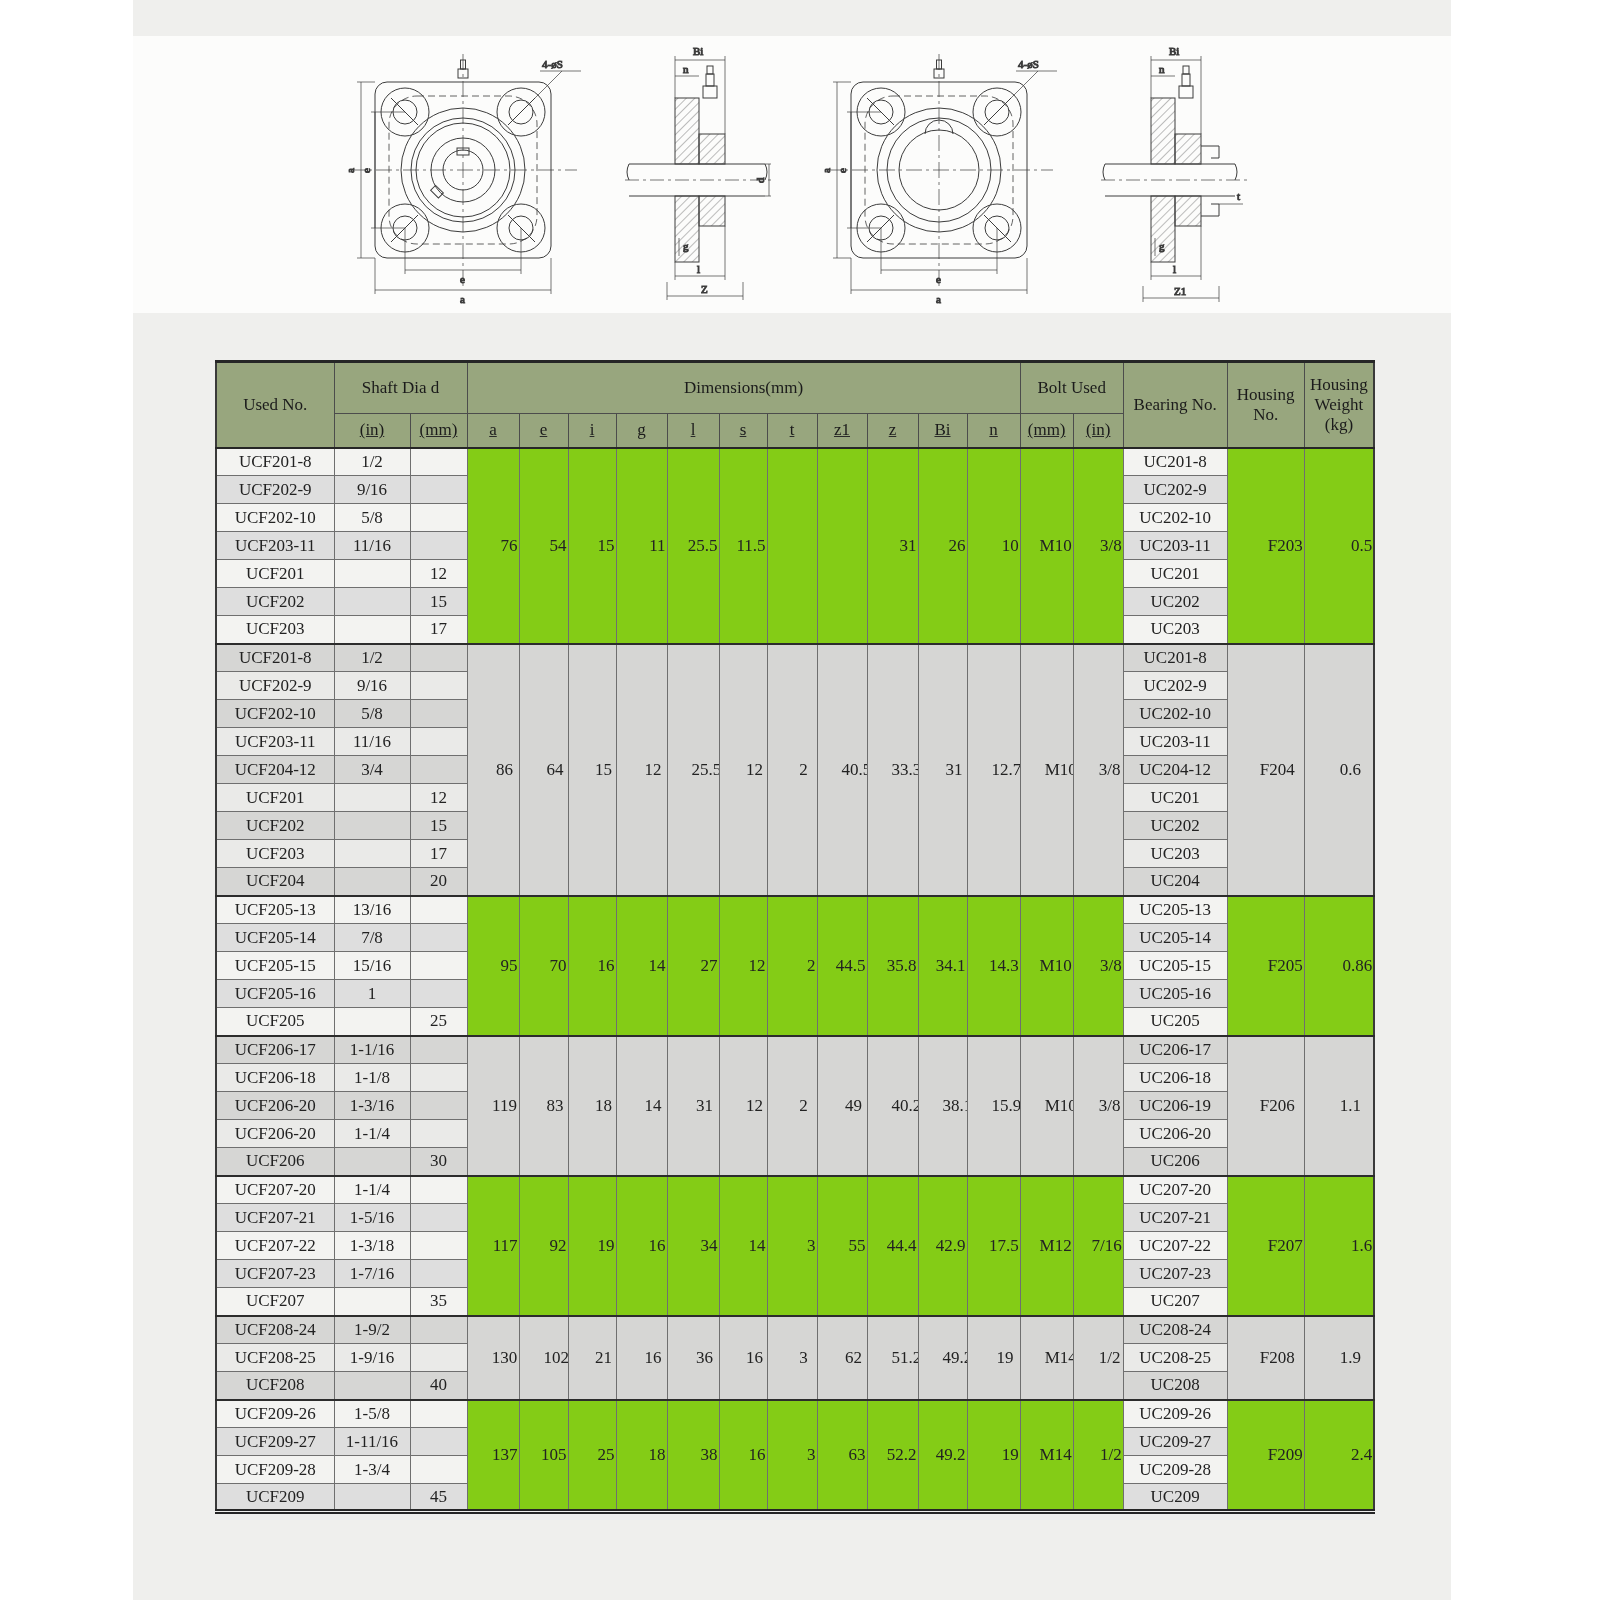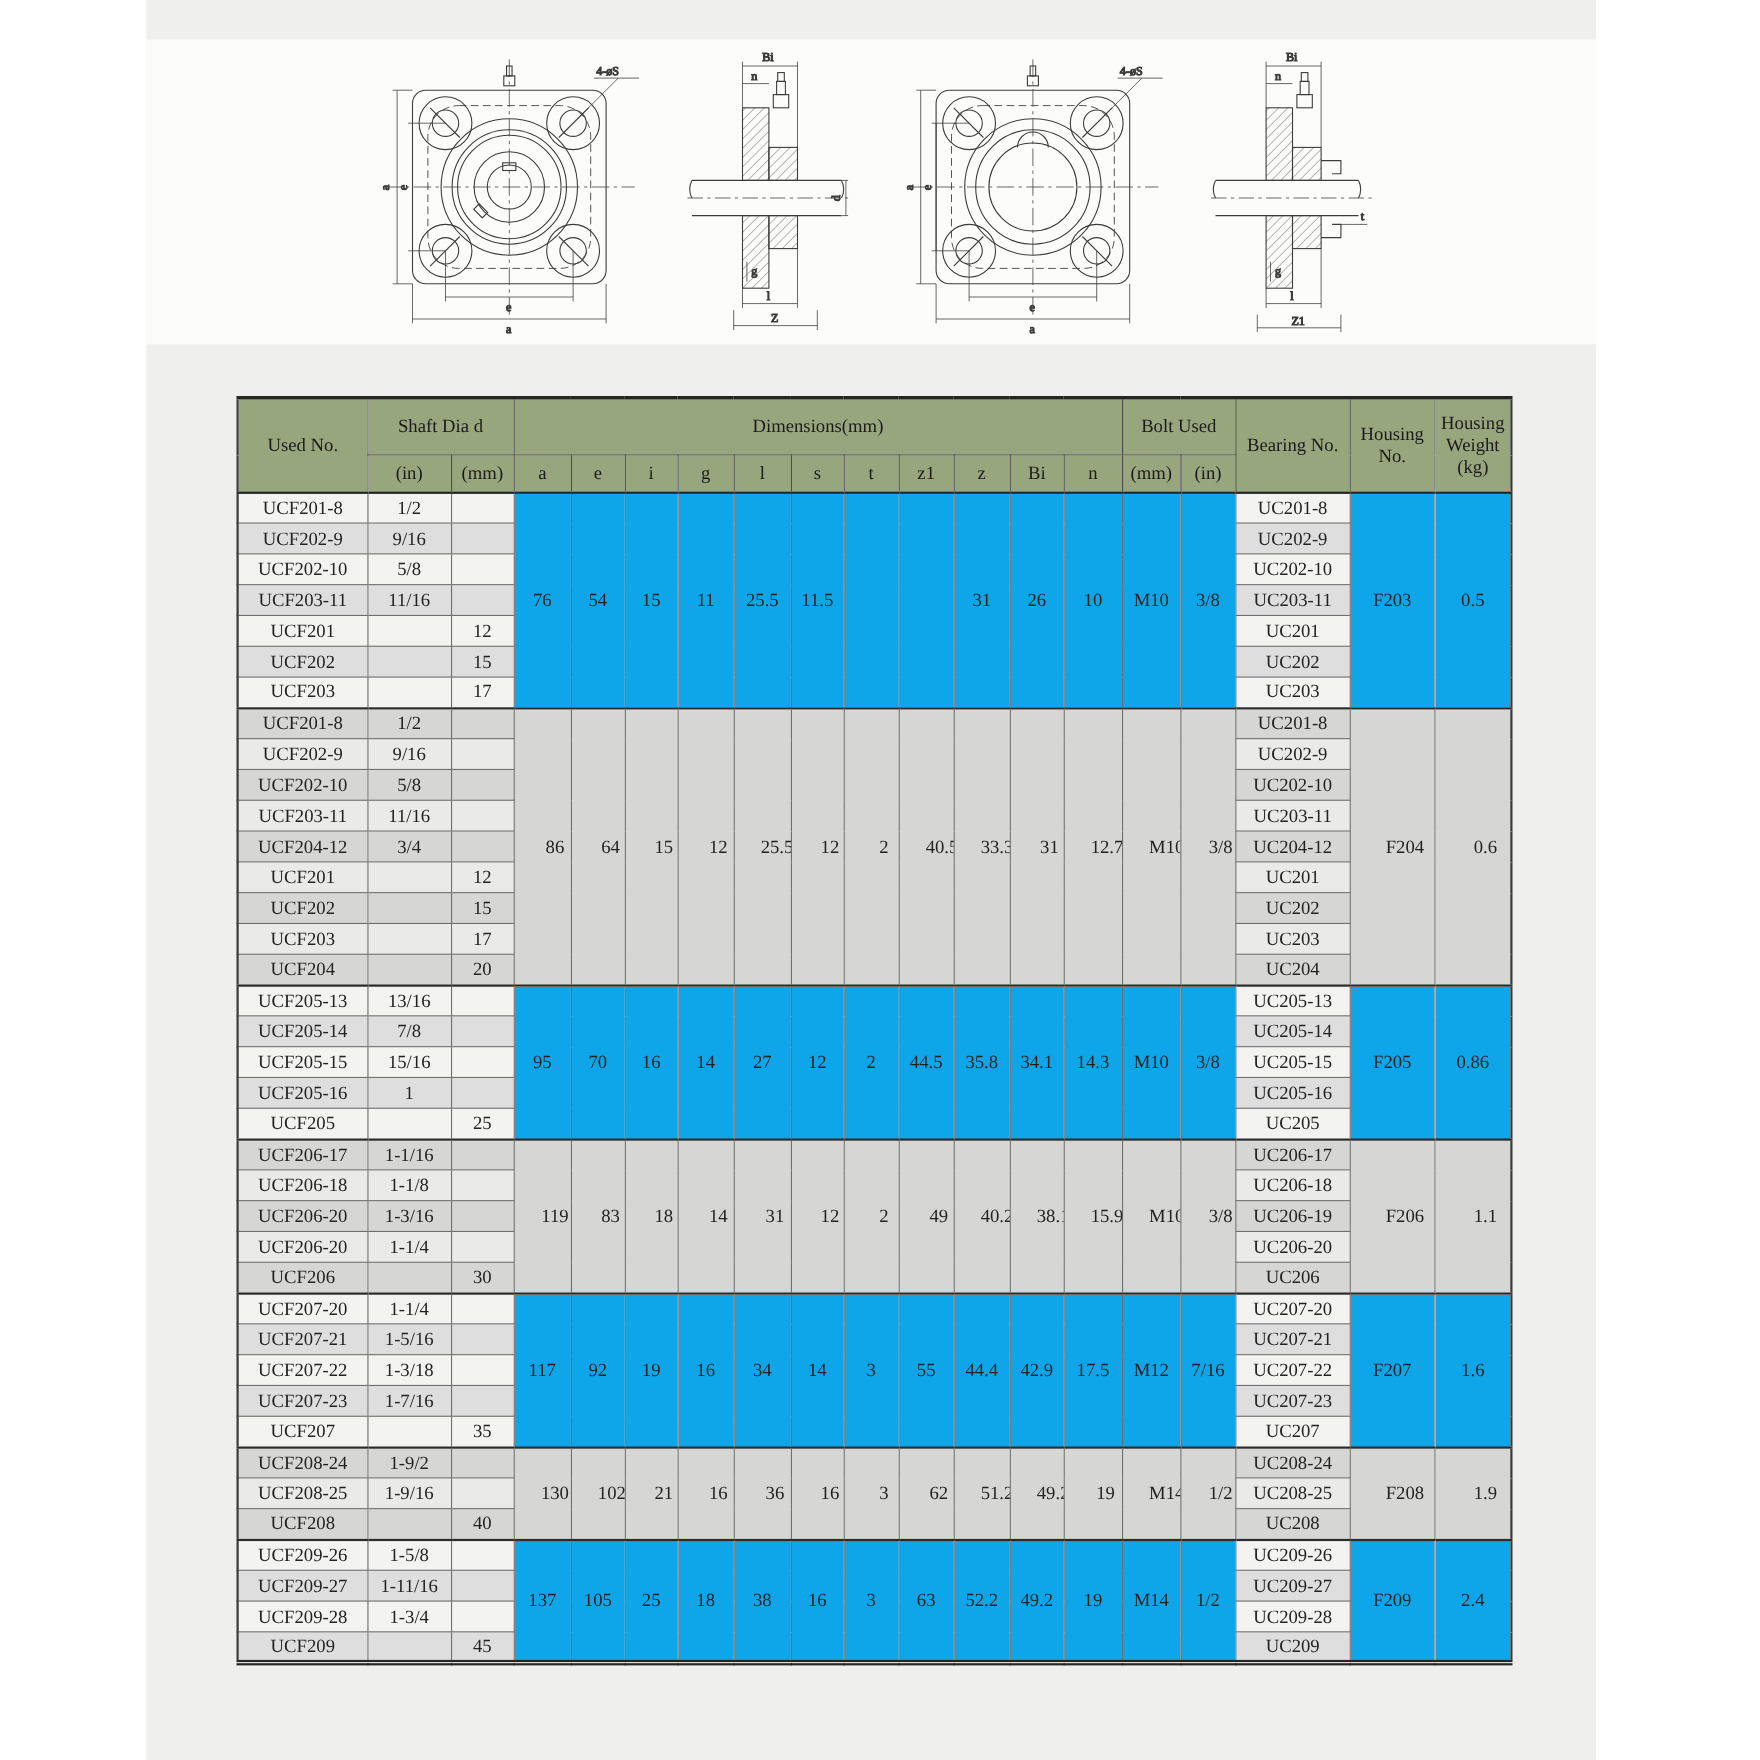--- a/index.html
+++ b/index.html
@@ -15,30 +15,30 @@
 
   table.spec { position:absolute; left:82px; top:360px; width:1158px;
                border-collapse:collapse; table-layout:fixed;
                border-left:2px solid #3a3a3a; border-right:2px solid #3a3a3a;
                border-top:3px solid #262626; border-bottom:5px double #262626; }
   .spec th, .spec td { border:1px solid #6f6f6f; text-align:center; vertical-align:middle;
                        font-size:17px; overflow:hidden; padding:0 1px; }
   .spec thead th { background:#98a67e; font-weight:normal; color:#1b1b1b; border-color:#4c4c4c; line-height:1.15; }
   .spec thead { border-bottom:2px solid #262626; }
   .spec thead tr.h1 { height:52px; }
-  .spec thead tr.h2 { height:34px; }
+  .spec thead tr.h2 { height:34px;text-decoration:underline; }
   .spec thead tr.h2 th, .spec thead th[rowspan] { border-bottom:2px solid #262626; }
   .spec tbody tr { height:28px; }
   .spec tbody td { color:#222; }
 
   tr.lg td.rowcell { background:#f3f3f1; }
   tr.lg.alt td.rowcell { background:#dedede; }
   tr.dg td.rowcell { background:#d6d6d4; }
   tr.dg.alt td.rowcell { background:#eaeae8; }
-  td.m-lg { background:#0ea5e9; }
+  td.m-lg { background:#84cc16;text-align:right; }
   td.m-dg { background:#d6d6d4;padding-left:24px; }
   tr.gfirst td { border-top:2px solid #2c2c2c; }
 </style>
 </head>
 <body>
 
 <div class="panel">
 
   <div class="drawband">
 

